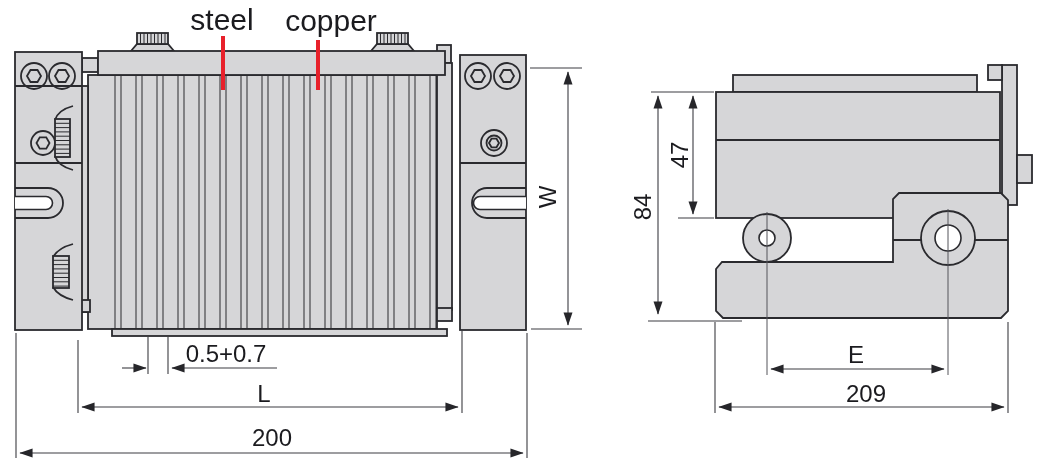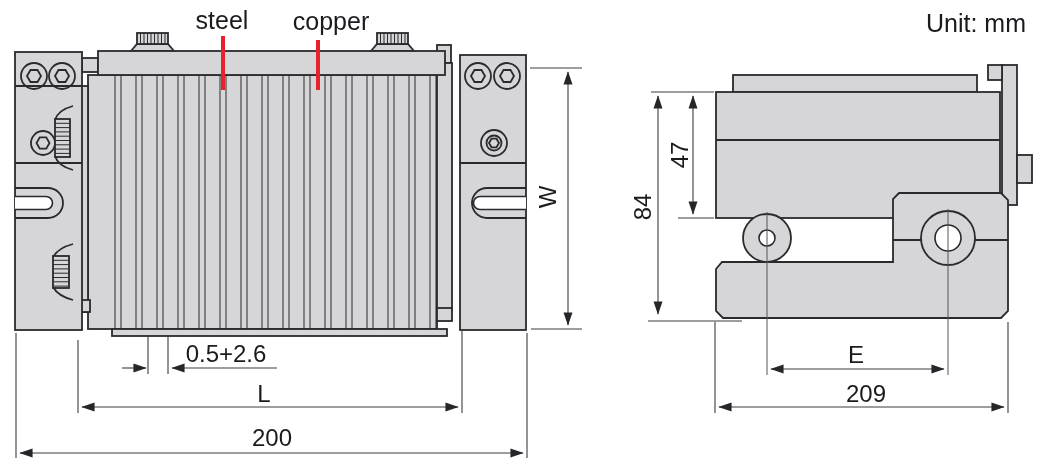--- a/index.html
+++ b/index.html
@@ -1,19 +1,19 @@
 <!DOCTYPE html>
 <html><head>
 <meta charset="utf-8">
 <style>
   html,body{margin:0;padding:0;background:#ffffff;}
   #stage{position:relative;width:1052px;height:469px;background:#ffffff;overflow:hidden;
          font-family:"Liberation Sans", sans-serif;}
   #stage svg{position:absolute;left:0;top:0;}
-  .lbl{position:absolute;transform:translate(-50%,-50%);color:#1b1b1f;font-size:25px;
+  .lbl{position:absolute;transform:translate(-50%,-50%);color:#1b1b1f;font-size:30px;
        white-space:nowrap;line-height:1;}
   .dim{font-size:24px;}
   .rot{transform:translate(-50%,-50%) rotate(-90deg);}
   
   .part{fill:#d6d6d8;stroke:#2a2a2e;stroke-width:1.8;}
   .edge{fill:none;stroke:#2a2a2e;stroke-width:1.8;}
   .thin{fill:none;stroke:#3c3c42;stroke-width:1.1;}
   .cline{fill:none;stroke:#55555a;stroke-width:1;}
   .hatch{fill:none;stroke:#2a2a2e;stroke-width:1;}
   .hole{fill:#ffffff;stroke:#2a2a2e;stroke-width:1.6;}
@@ -122,23 +122,22 @@
       <line x1="658" y1="96" x2="658" y2="314" class="thin" marker-start="url(#arr)" marker-end="url(#arr)"></line>
       <line x1="693" y1="96" x2="693" y2="214" class="thin" marker-start="url(#arr)" marker-end="url(#arr)"></line>
       <line x1="771" y1="369" x2="944" y2="369" class="thin" marker-start="url(#arr)" marker-end="url(#arr)"></line>
       <line x1="719" y1="407" x2="1004" y2="407" class="thin" marker-start="url(#arr)" marker-end="url(#arr)"></line>
     </g>
   </g>
 </svg>
 
 <span class="lbl" style="left:222px;top:20px">steel</span>
 <span class="lbl" style="left:331px;top:21px">copper</span>
-<span class="lbl" style="left:976px;top:23px">Unit: mm</span>
 
-<span class="lbl dim" style="left:226px;top:354px">0.5+2.6</span>
+<span class="lbl dim" style="left:226px;top:354px">0.5+0.7</span>
 <span class="lbl dim" style="left:264px;top:394px">L</span>
 <span class="lbl dim" style="left:272px;top:438px">200</span>
 <span class="lbl dim rot" style="left:548px;top:197px">W</span>
 
 <span class="lbl dim rot" style="left:643px;top:207px">84</span>
 <span class="lbl dim rot" style="left:680px;top:155px">47</span>
 <span class="lbl dim" style="left:856px;top:355px">E</span>
 <span class="lbl dim" style="left:866px;top:394px">209</span>
 
 </div>

